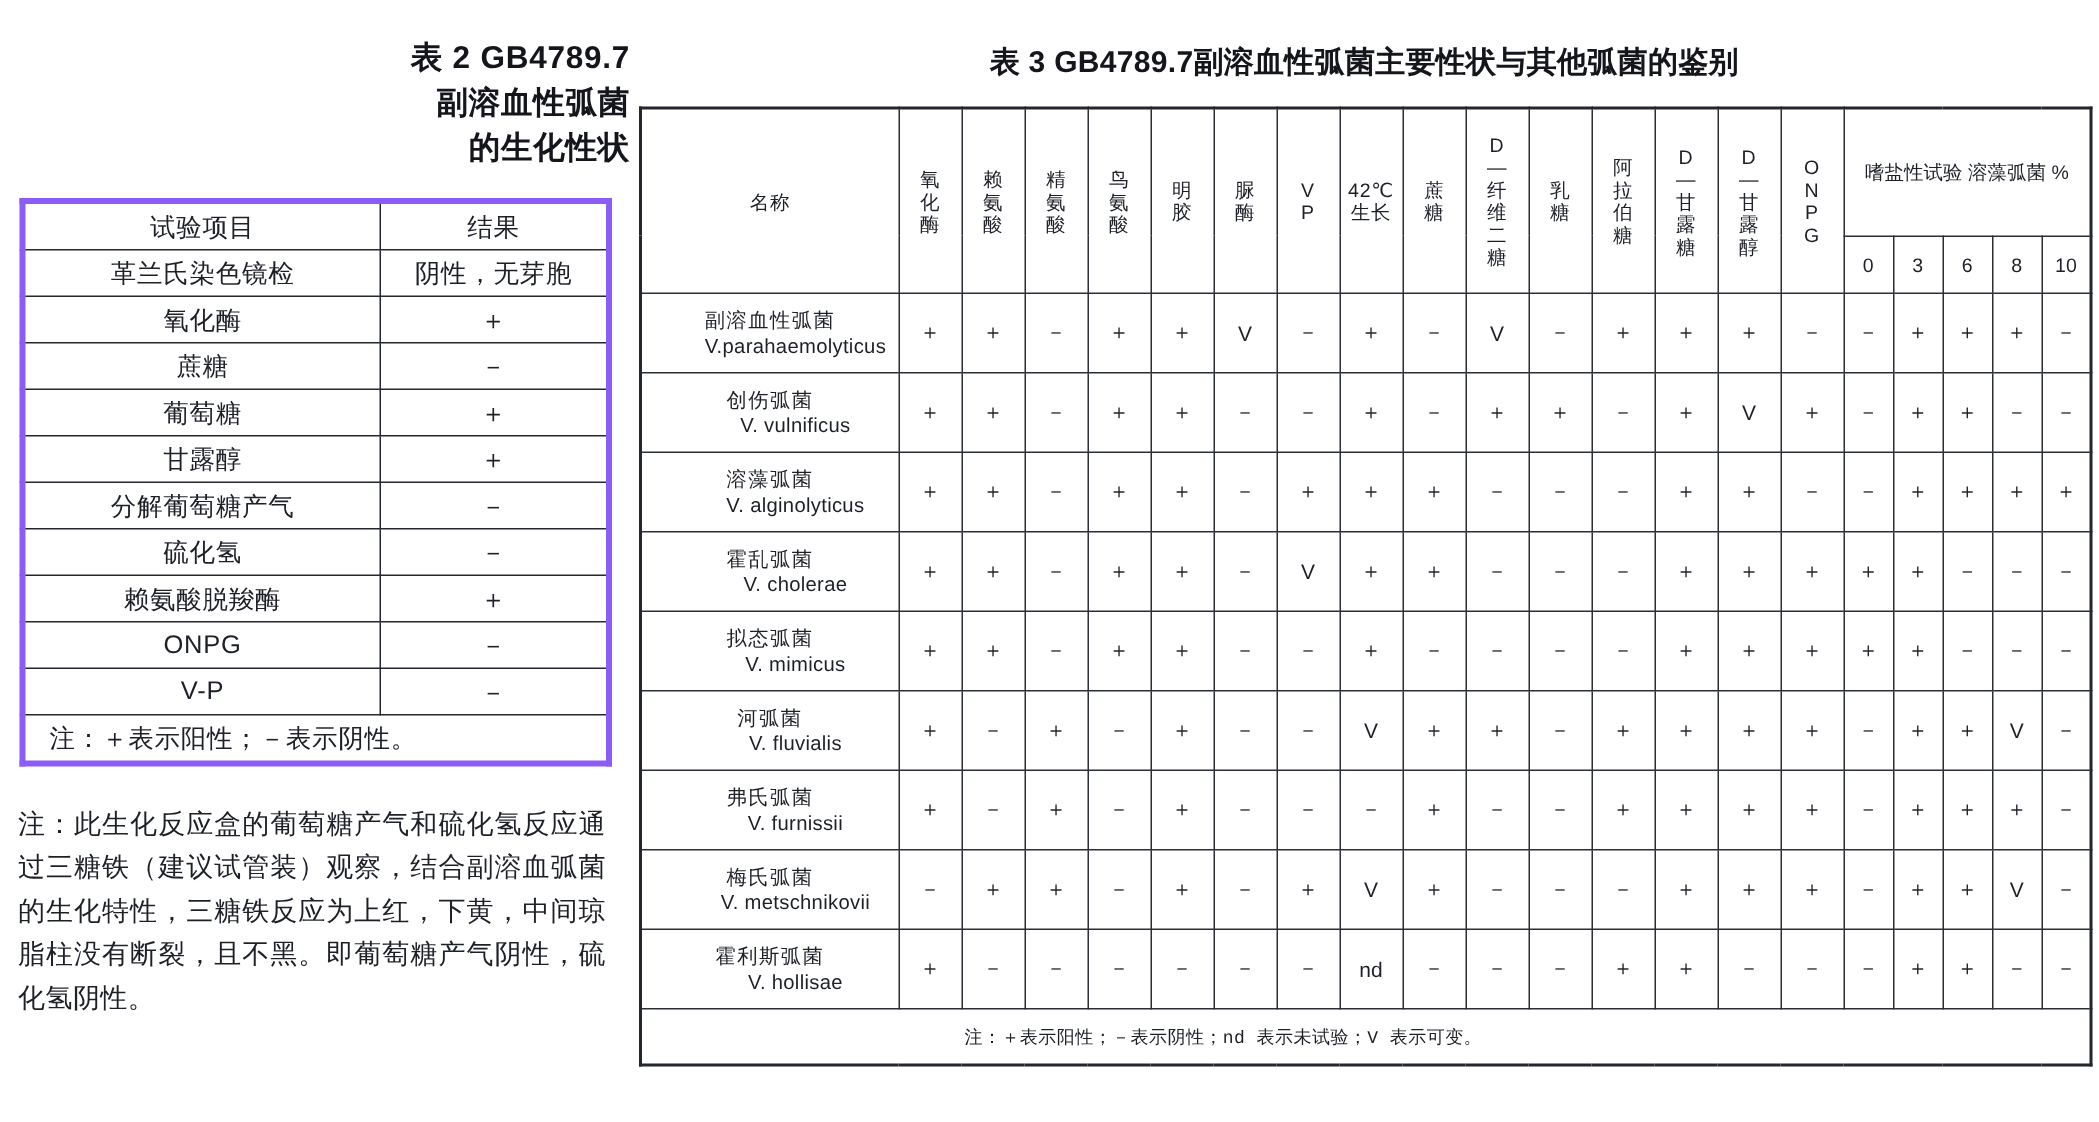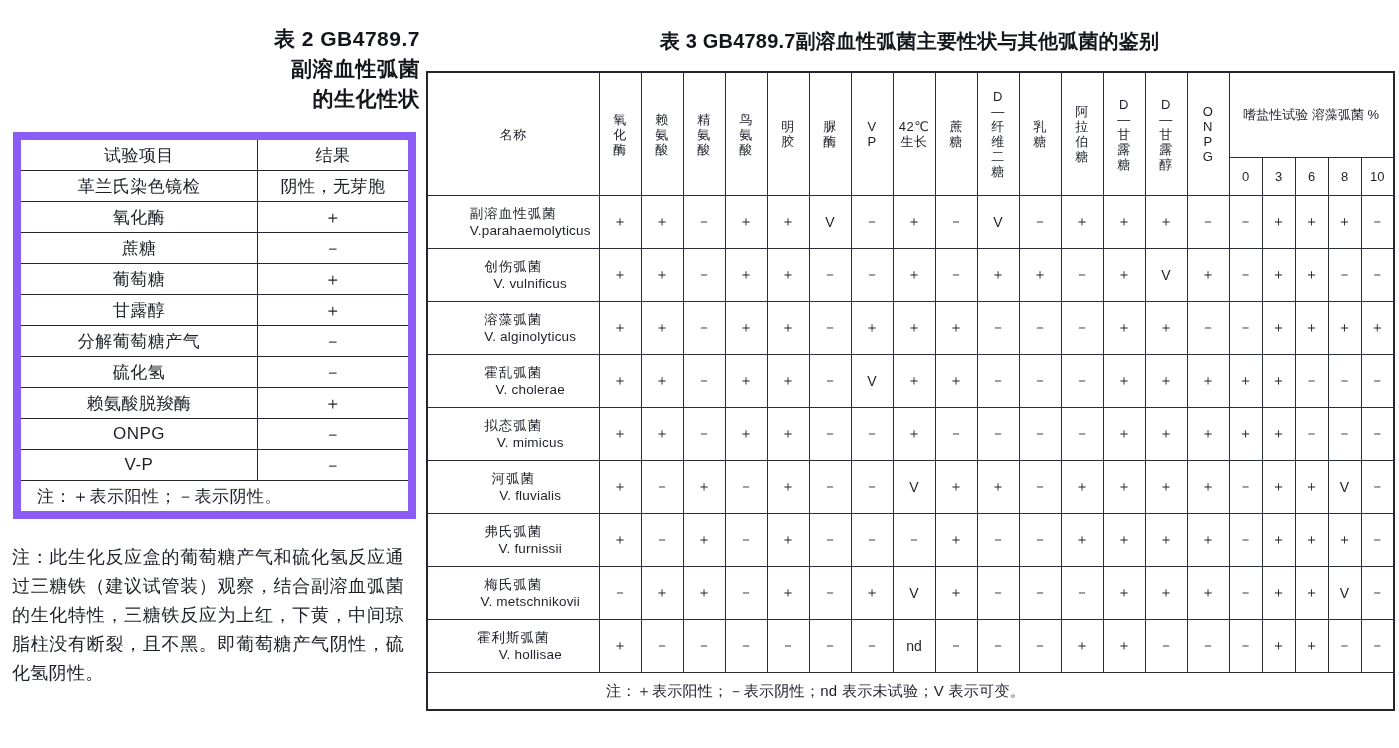--- a/index.html
+++ b/index.html
@@ -29,21 +29,21 @@
     padding-top: 24px;
     color: #14161c;
   }
   #left-title .t-line { display: block; white-space: nowrap; }
 
   table.t2 {
     border-collapse: collapse;
     width: 378px;
     margin: 18px 0 0 13px;
     table-layout: fixed;
-    border: 8px solid #8b5cf6;
+    border: 4px solid #8b5cf6;
   }
   table.t2 td {
     border: 1.5px solid #24272e;
     height: 30px;
     text-align: center;
     vertical-align: middle;
     font-size: 17px;
     color: #1d2027;
     padding: 0 2px;
     letter-spacing: 0.5px;
@@ -121,23 +121,24 @@
   }
   table.t3 td.species .cn { display: block; letter-spacing: 1px; }
   table.t3 td.species .la { display: block; letter-spacing: 0.2px; margin-left: 34px; }
   table.t3 td.val {
     height: 48px;
     font-size: 14px;
   }
   table.t3 td.foot {
     height: 36px;
     text-align: center;
-    font-size: 15px;
+    font-size: 12px;
     letter-spacing: 0.3px;
     padding-right: 190px;
+    font-family: Liberation Mono, monospace;
   }
 </style>
 </head>
 <body>
 
 <div id="left-panel">
 
   <div id="left-title">
     <span class="t-line">表 2 GB4789.7</span>
     <span class="t-line">副溶血性弧菌</span>

